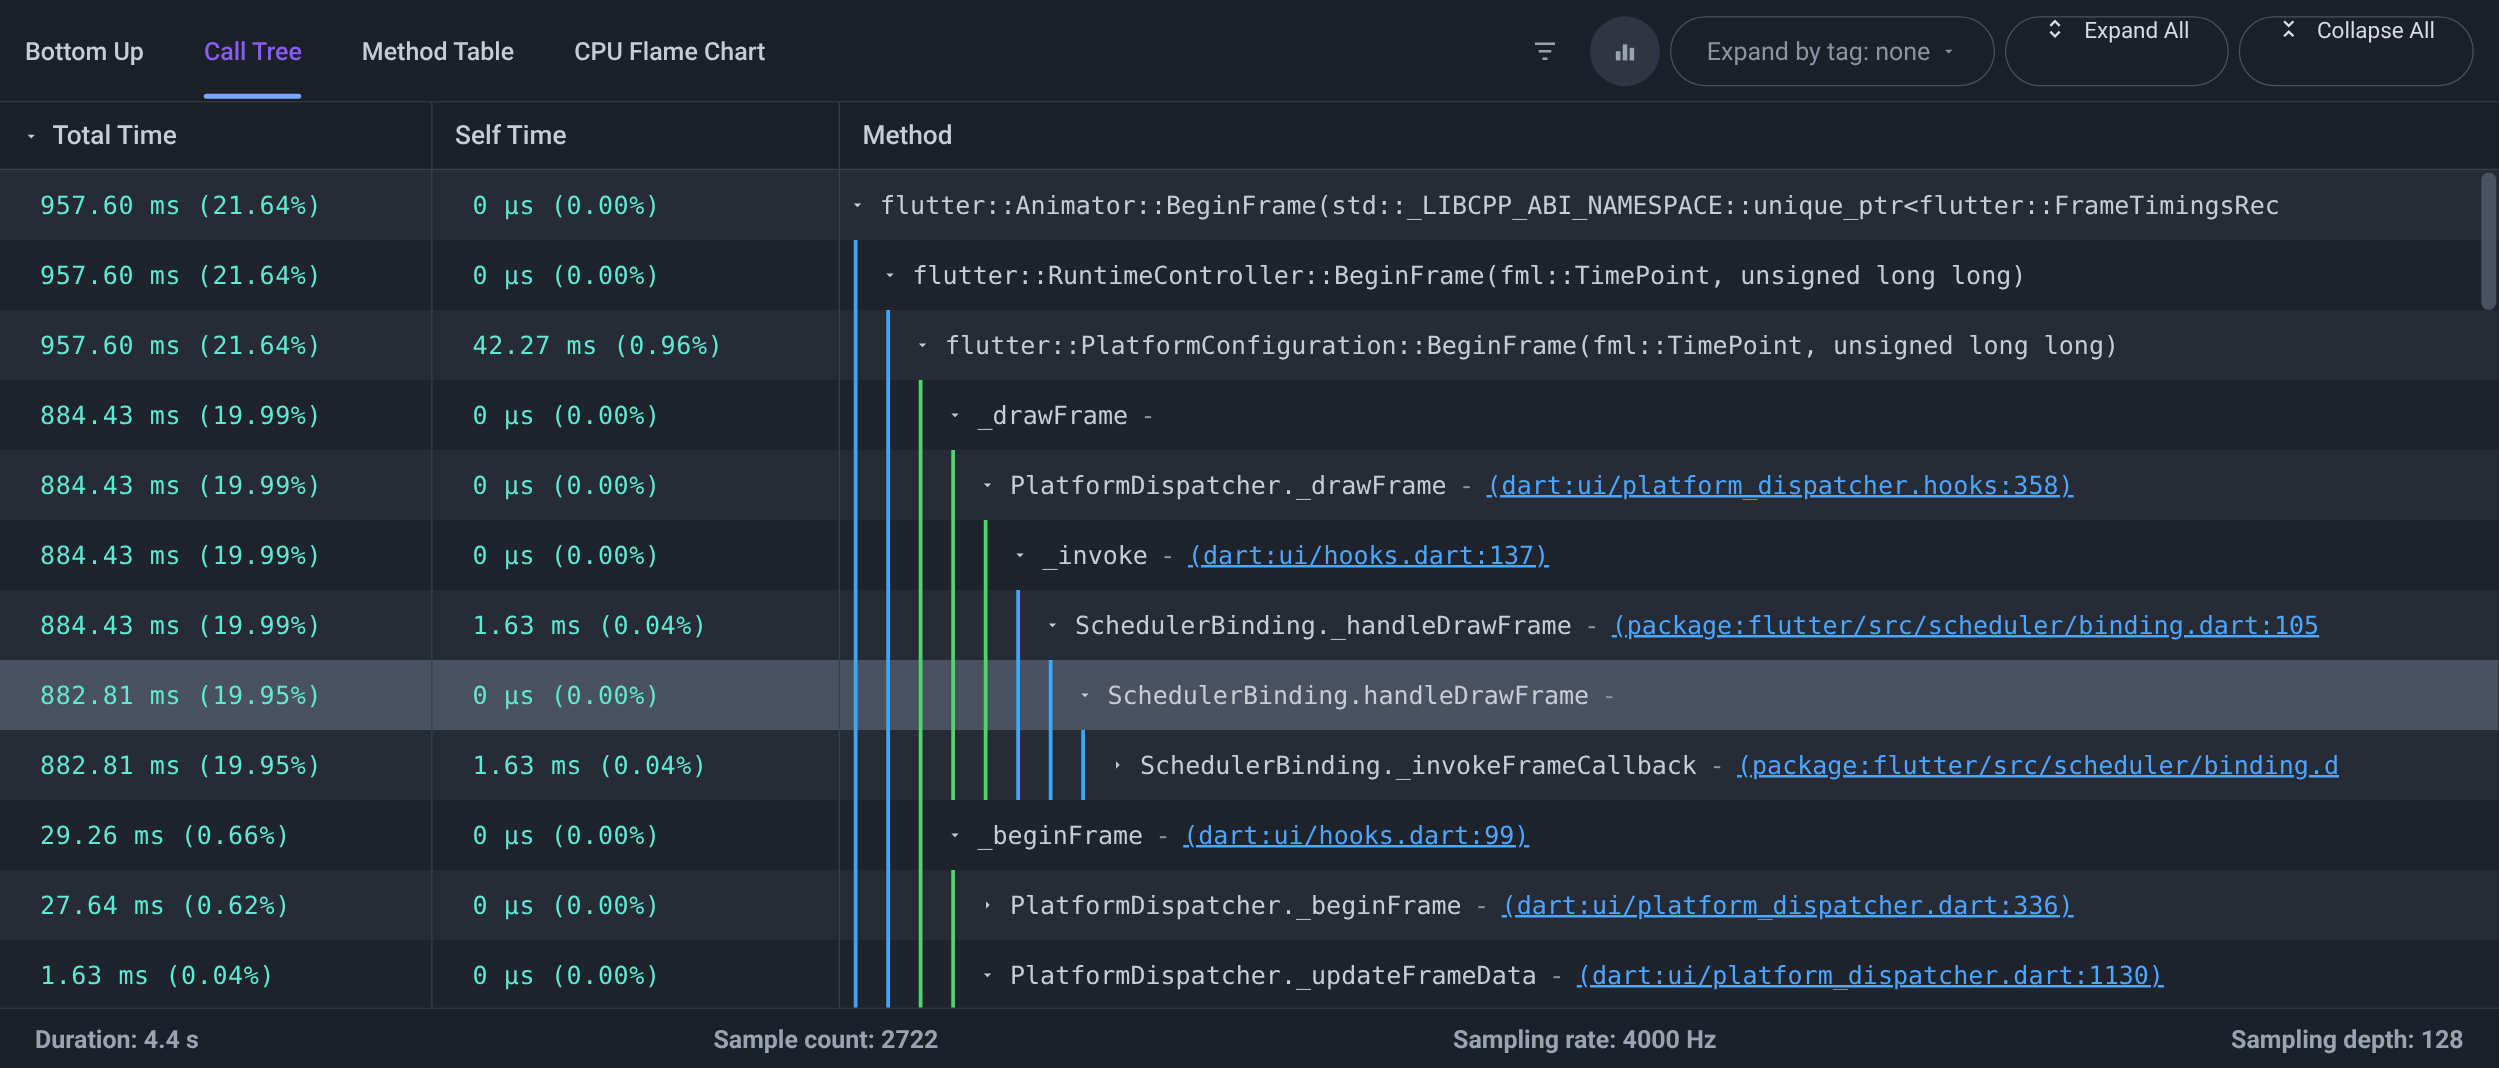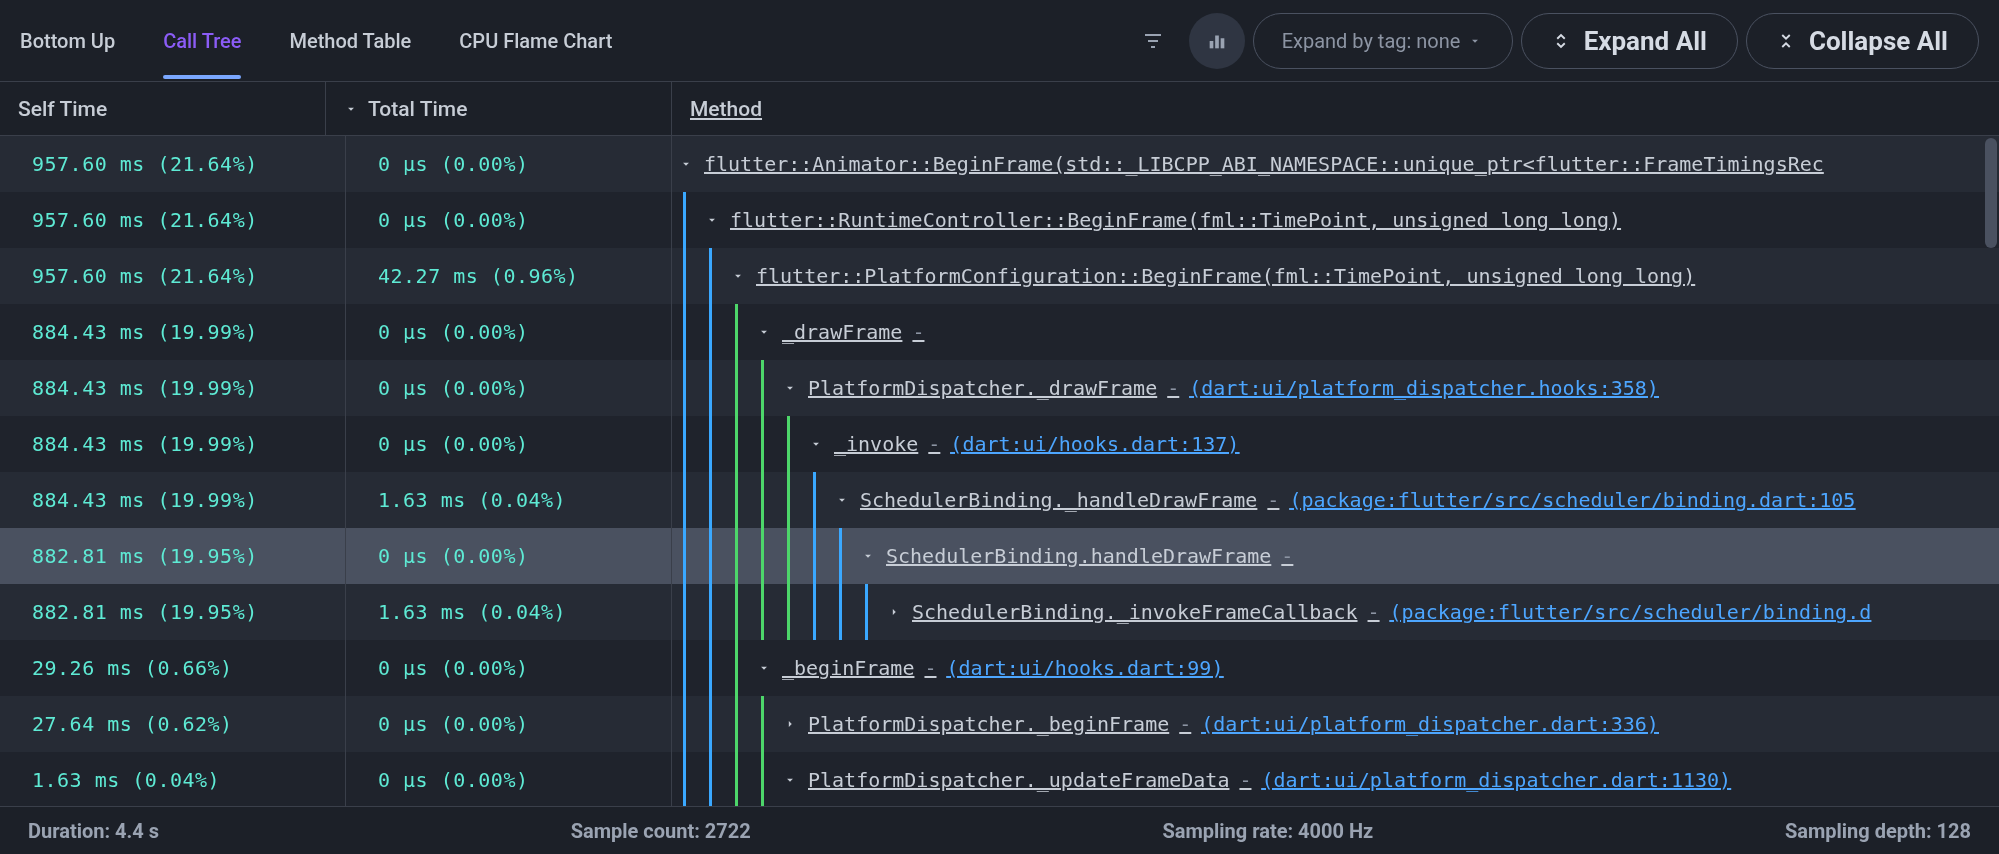--- a/index.html
+++ b/index.html
@@ -62,36 +62,35 @@
   min-width: 260px;
   cursor: pointer;
   gap: 8px;
 }
 .action-btn {
   border: 1px solid #4a5160;
   border-radius: 28px;
   height: 56px;
   padding: 0 30px;
   display: flex;
-  align-items: center;
   gap: 14px;
   color: #d6dbe4;
-  font-size: 26px;
-  font-weight: 700;
+  font-size: 18px;
+  font-weight: 400;
   cursor: pointer;
 }
 .header-row {
   display: flex;
   height: 54px;
   border-bottom: 1px solid #3a3f4a;
   background: #1c2028;
 }
 .col-total { width: 346px; border-right: 1px solid #3a3f4a; }
 .col-self  { width: 326px; border-right: 1px solid #3a3f4a; }
-.col-method{ flex: 1; text-decoration: underline; }
+.col-method{ flex: 1; }
 .hcell {
   display: flex;
   align-items: center;
   padding: 0 18px;
   color: #c7cdd6;
   font-size: 21px;
   font-weight: 500;
   gap: 10px;
 }
 .rows {
@@ -228,28 +227,28 @@
   <div class="action-btn">
     <svg width="18" height="18" viewBox="0 0 24 24" fill="none" stroke="currentColor" stroke-width="2.5">
         <polyline points="7 4 12 9 17 4"></polyline>
         <polyline points="7 20 12 15 17 20"></polyline>
       </svg>
     <span>Collapse All</span>
   </div>
 </div>
 
 <div class="header-row">
-  <div class="hcell col-self">
-    <span>Self Time</span>
-  </div>
   <div class="hcell col-total">
     <svg width="14" height="14" viewBox="0 0 24 24" fill="currentColor">
         <path d="M7 10l5 5 5-5z"></path>
       </svg>
     <span>Total Time</span>
+  </div>
+  <div class="hcell col-self">
+    <span>Self Time</span>
   </div>
   <div class="hcell col-method">
     <span>Method</span>
   </div>
 </div>
 
 <div class="rows" id="rows">
   <div class="scrollbar-thumb"></div>
 <div class="row odd">
       <div class="cell col-total">957.60 ms (21.64%)</div>

